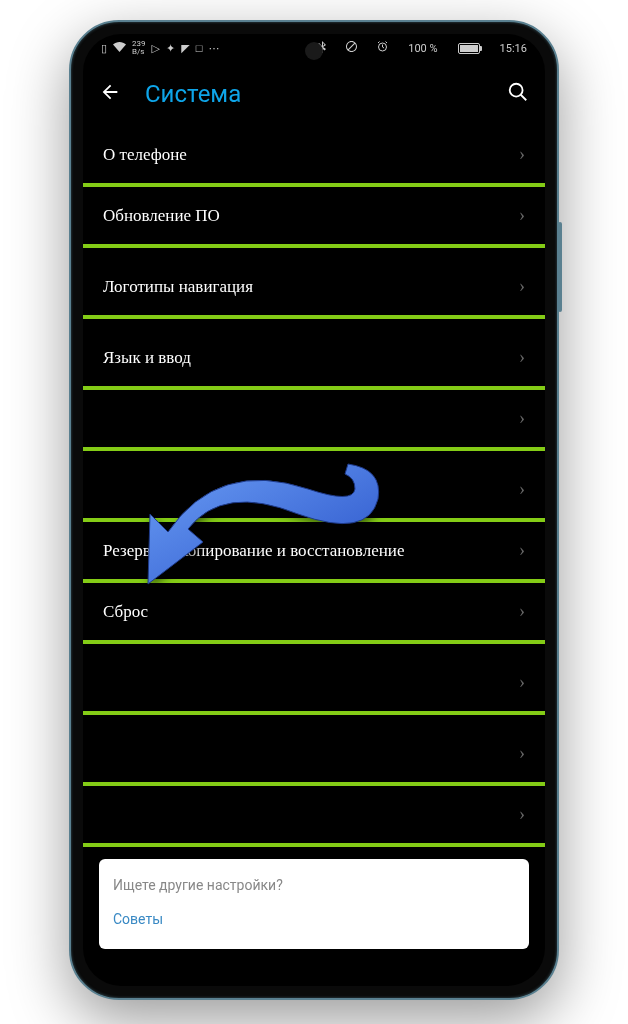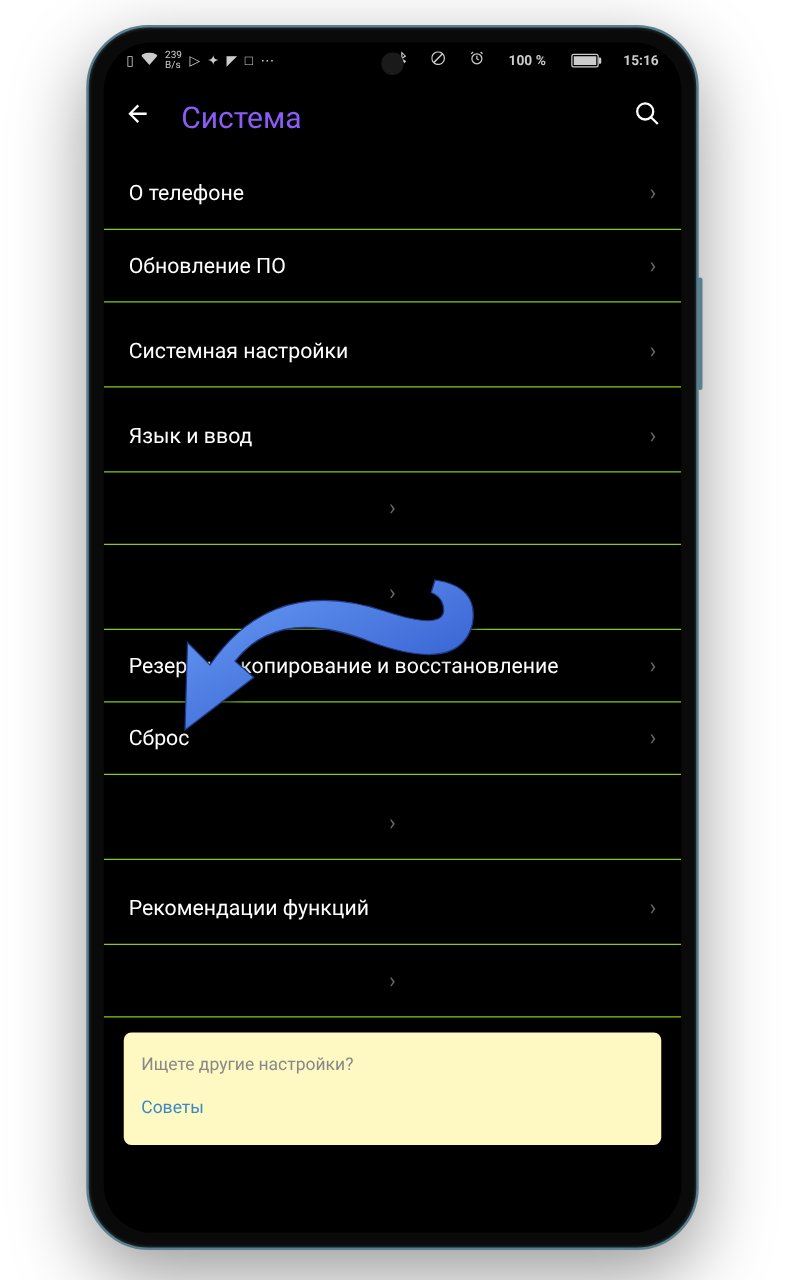--- a/index.html
+++ b/index.html
@@ -74,21 +74,20 @@
     .status-left {
       display: flex;
       align-items: center;
       gap: 6px;
     }
 
     .status-right {
       display: flex;
       align-items: center;
       gap: 20px;
-      font-weight: bold;
     }
 
     .status-icon {
       font-size: 11px;
     }
 
     .speed-text {
       font-size: 8px;
       line-height: 1;
     }
@@ -127,21 +126,21 @@
       gap: 24px;
     }
 
     .back-arrow {
       color: #ffffff;
       font-size: 22px;
       cursor: pointer;
     }
 
     .header-title {
-      color: #8b5cf6;
+      color: #0ea5e9;
       font-size: 24px;
       font-weight: 400;
       flex: 1;
     }
 
     .search-icon {
       color: #ffffff;
       font-size: 22px;
       cursor: pointer;
     }
@@ -150,41 +149,42 @@
       padding: 0;
     }
 
     .settings-section {
       margin-bottom: 10px;
     }
 
     .settings-item {
       display: flex;
       align-items: center;
-      justify-content: center;
+      justify-content: flex-end;
       padding: 18px 20px;
-      border-bottom: 1px solid #84cc16;
+      border-bottom: 4px solid #84cc16;
       cursor: pointer;
+      font-family: Liberation Serif, serif;
     }
 
     .settings-item-label {
       color: #ffffff;
       font-size: 17px;
       flex: 1;
     }
 
     .chevron {
       color: #666666;
       font-size: 18px;
     }
 
     .more-settings {
       margin: 12px 16px;
       padding: 18px 14px;
-      background: #fef9c3;
+      background: #ffffff;
       border-radius: 6px;
     }
 
     .more-settings-title {
       color: #888888;
       font-size: 14px;
       margin-bottom: 18px;
     }
 
     .more-settings-link {
@@ -287,21 +287,21 @@
           <span class="chevron">›</span>
         </div>
         <div class="settings-item">
           <span class="settings-item-label">Обновление ПО</span>
           <span class="chevron">›</span>
         </div>
       </div>
 
       <div class="settings-section">
         <div class="settings-item">
-          <span class="settings-item-label">Системная настройки</span>
+          <span class="settings-item-label">Логотипы навигация</span>
           <span class="chevron">›</span>
         </div>
       </div>
 
       <div class="settings-section">
         <div class="settings-item">
           <span class="settings-item-label">Язык и ввод</span>
           <span class="chevron">›</span>
         </div>
         <div class="settings-item">
@@ -324,21 +324,20 @@
       </div>
 
       <div class="settings-section">
         <div class="settings-item">
           <span class="chevron">›</span>
         </div>
       </div>
 
       <div class="settings-section">
         <div class="settings-item">
-          <span class="settings-item-label">Рекомендации функций</span>
           <span class="chevron">›</span>
         </div>
         <div class="settings-item">
           <span class="chevron">›</span>
         </div>
       </div>
 
       <div class="more-settings">
         <div class="more-settings-title">Ищете другие настройки?</div>
         <div class="more-settings-link">Советы</div>

